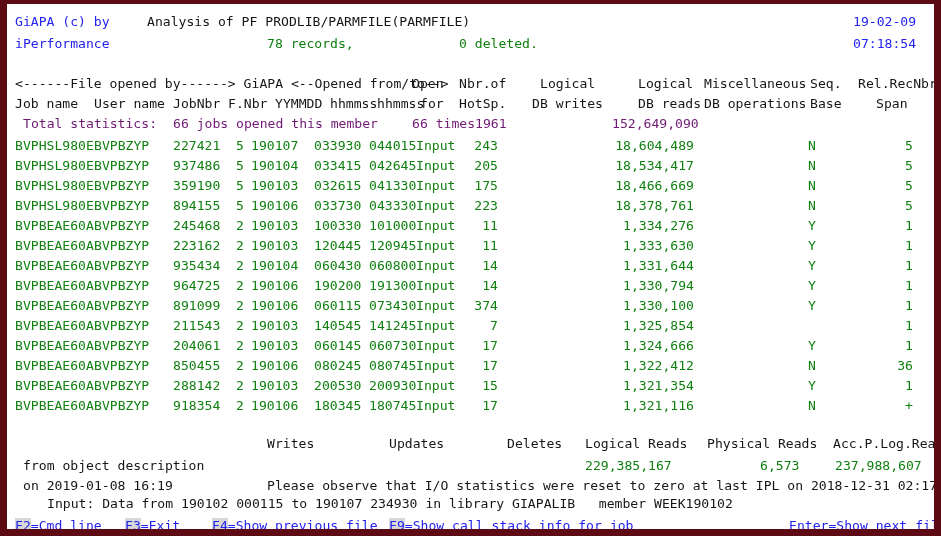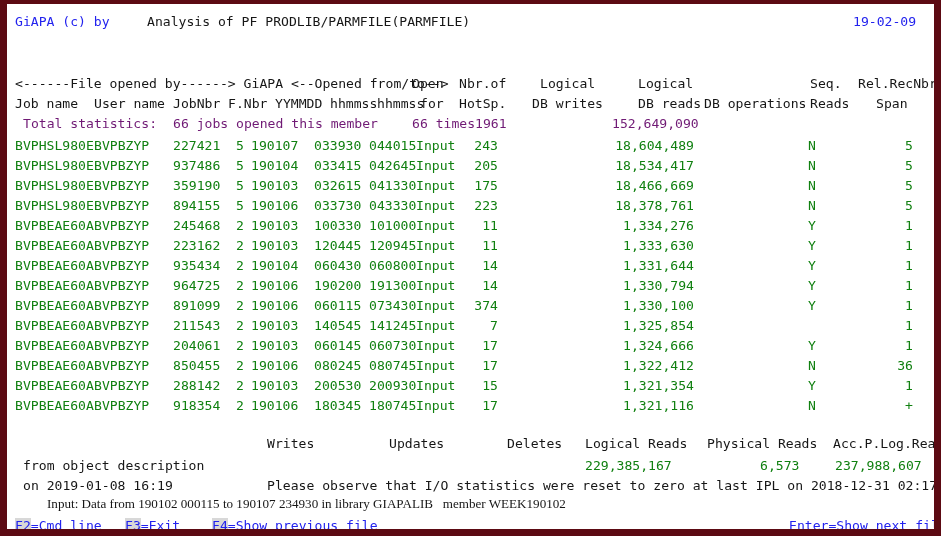--- a/index.html
+++ b/index.html
@@ -63,47 +63,54 @@
   <div id="term">
 
     
     <div class="row" style="top:8px;">
       <span class="cell blue" style="left:8px;">GiAPA (c) by</span>
       <span class="cell black" style="left:140px;">Analysis of PF PRODLIB/PARMFILE(PARMFILE)</span>
       <span class="cell blue" style="left:846px;">19-02-09</span>
     </div>
 
     
+    <div class="row" style="top:30px;">
+      <span class="cell blue" style="left:8px;">iPerformance</span>
+      <span class="cell green" style="left:260px;">78 records,</span>
+      <span class="cell green" style="left:452px;">0 deleted.</span>
+      <span class="cell blue" style="left:846px;">07:18:54</span>
+    </div>
 
     
     <div class="row" style="top:70px;">
       <span class="cell black" style="left:8px;">&lt;------File opened by------&gt; GiAPA &lt;--Opened from/to--&gt;</span>
       <span class="cell black" style="left:405px;">Open</span>
       <span class="cell black" style="left:452px;">Nbr.of</span>
       <span class="cell black" style="left:533px;">Logical</span>
       <span class="cell black" style="left:631px;">Logical</span>
+      <span class="cell black" style="left:697px;">Miscellaneous</span>
       <span class="cell black" style="left:803px;">Seq.</span>
       <span class="cell black" style="left:851px;">Rel.RecNbr</span>
     </div>
 
     
     <div class="row" style="top:90px;">
       <span class="cell black" style="left:8px;">Job name</span>
       <span class="cell black" style="left:87px;">User name</span>
       <span class="cell black" style="left:166px;">JobNbr</span>
       <span class="cell black" style="left:221px;">F.Nbr</span>
       <span class="cell black" style="left:268px;">YYMMDD</span>
       <span class="cell black" style="left:323px;">hhmmss</span>
       <span class="cell black" style="left:370px;">hhmmss</span>
       <span class="cell black" style="left:413px;">for</span>
       <span class="cell black" style="left:452px;">HotSp.</span>
       <span class="cell black" style="left:525px;">DB writes</span>
       <span class="cell black" style="left:631px;">DB reads</span>
       <span class="cell black" style="left:697px;">DB operations</span>
-      <span class="cell black" style="left:803px;">Reads</span>
+      <span class="cell black" style="left:803px;">Base</span>
       <span class="cell black" style="left:869px;">Span</span>
     </div>
 
     
     <div class="row" style="top:110px;">
       <span class="cell pink" style="left:16px;">Total statistics:</span>
       <span class="cell pink" style="left:166px;">66 jobs opened this member</span>
       <span class="cell pink" style="left:405px;">66 times</span>
       <span class="cell pink" style="left:468px;">1961</span>
       <span class="cell pink" style="left:605px;">152,649,090</span>
@@ -129,25 +136,26 @@
       <span class="cell green" style="left:828px;">237,988,607</span>
     </div>
 
     <div class="row" style="top:472px;">
       <span class="cell black" style="left:16px;">on 2019-01-08 16:19</span>
       <span class="cell black" style="left:260px;">Please observe that I/O statistics were reset to zero at last IPL on 2018-12-31 02:17</span>
     </div>
 
     
     <div class="row" style="top:490px;">
-      <span class="cell black" style="left:40px;font-family:Liberation Serif, serif;">Input: Data from 190102 000115 to 190107 234930 in library GIAPALIB   member WEEK190102</span>
+      <span class="cell black" style="left:40px;">Input: Data from 190102 000115 to 190107 234930 in library GIAPALIB   member WEEK190102</span>
     </div>
 
     
     <div class="row" style="top:512px;text-align:right;">
       <span class="cell" style="left:8px;"><span class="fkey">F2</span><span class="fktext">=Cmd line</span></span>
       <span class="cell" style="left:118px;"><span class="fkey">F3</span><span class="fktext">=Exit</span></span>
       <span class="cell" style="left:205px;"><span class="fkey">F4</span><span class="fktext">=Show previous file</span></span>
+      <span class="cell" style="left:382px;"><span class="fkey">F9</span><span class="fktext">=Show call stack info for job</span></span>
       <span class="cell fktext" style="left:782px;">Enter=Show next file</span>
     </div>
 
   </div>
 </div>
 
 </body></html>

